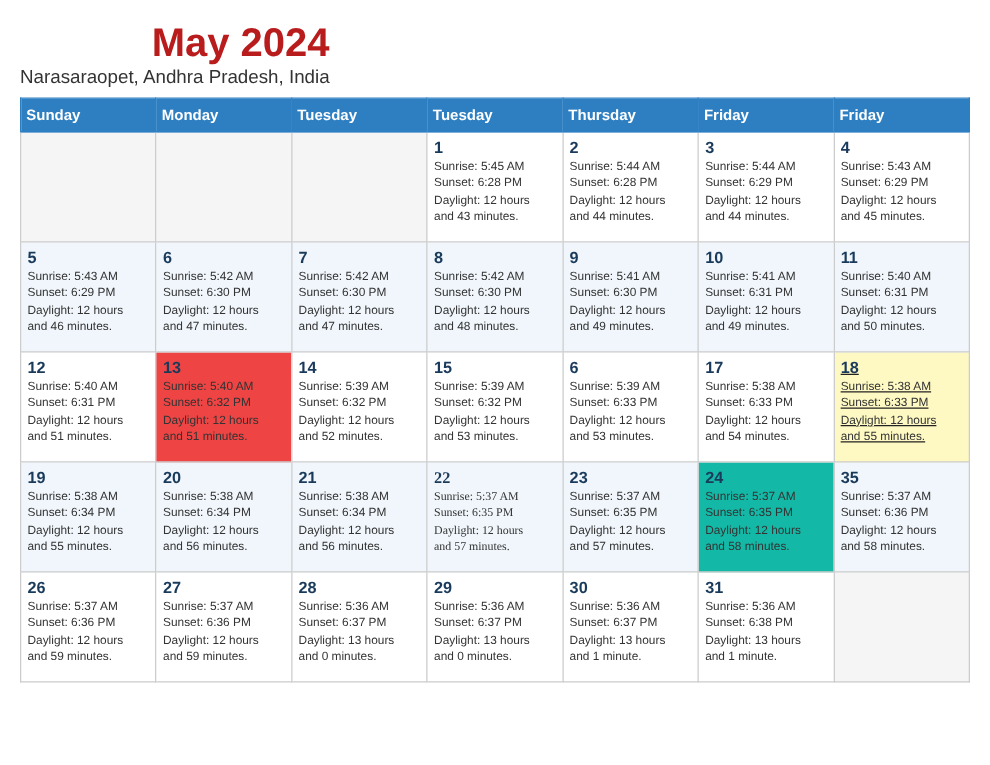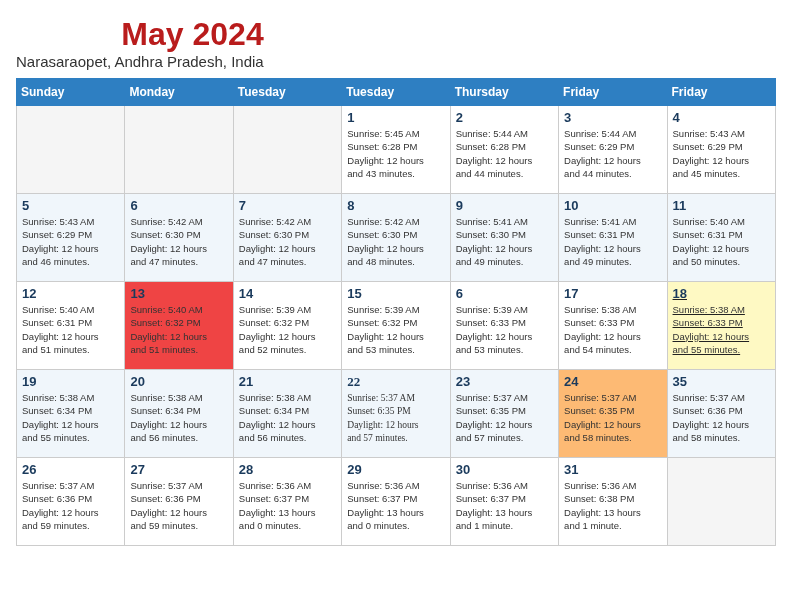--- a/index.html
+++ b/index.html
@@ -266,21 +266,21 @@
 Daylight: 12 hours
 and 57 minutes.</div>
         </td>
         <td style="background: rgb(240, 246, 251);">
           <span class="day-num">23</span>
           <div class="day-detail" style="white-space: pre-line;">Sunrise: 5:37 AM
 Sunset: 6:35 PM
 Daylight: 12 hours
 and 57 minutes.</div>
         </td>
-        <td style="background: #fdba74; margin-top: 20px;">
+        <td style="background: #14b8a6; margin-top: 20px;">
           <span class="day-num">24</span>
           <div class="day-detail" style="white-space: pre-line;">Sunrise: 5:37 AM
 Sunset: 6:35 PM
 Daylight: 12 hours
 and 58 minutes.</div>
         </td>
         <td style="background: rgb(240, 246, 251);">
           <span class="day-num">35</span>
           <div class="day-detail" style="white-space: pre-line;">Sunrise: 5:37 AM
 Sunset: 6:36 PM

